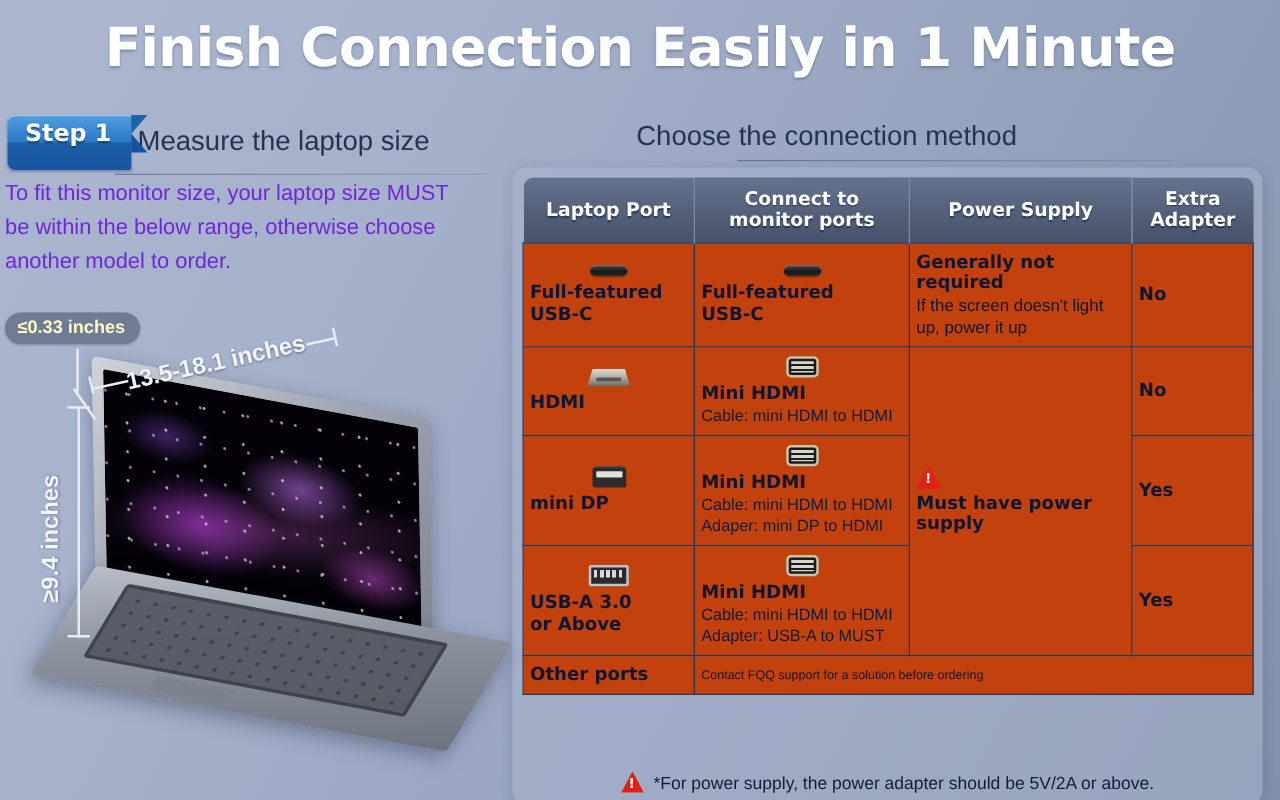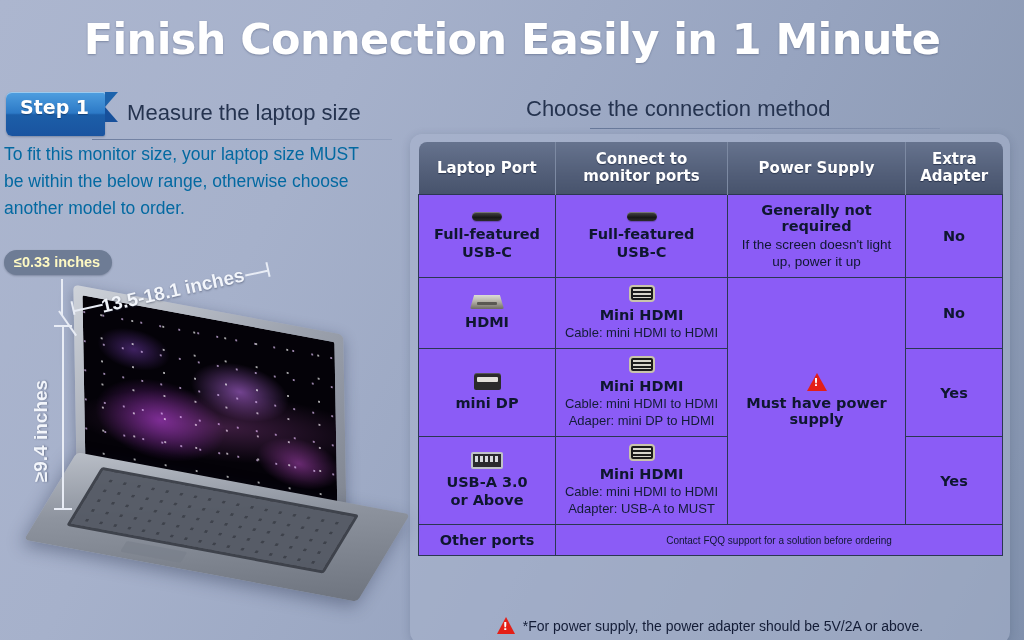--- a/index.html
+++ b/index.html
@@ -52,21 +52,21 @@
   .step-badge::after {
     content: "";
     position: absolute;
     right: -13px; top: 0;
     width: 0; height: 0;
     border-top: 15px solid #1d63ac;
     border-bottom: 15px solid #17509b;
     border-right: 13px solid transparent;
   }
   .step-text {
-    margin-left: 22px;
+    margin-left: 5px;
     font-size: 22px;
     color: #25334f;
     font-family: "Liberation Sans", sans-serif;
     white-space: nowrap;
     padding-bottom: 3px;
   }
   .step-underline {
     position: absolute;
     height: 1px;
     background: linear-gradient(90deg, rgba(60,80,120,0.55), rgba(60,80,120,0.15));
@@ -78,21 +78,21 @@
   #step2-head { top: 96px; left: 504px; }
   #step2-head .step-underline { left: 86px; width: 350px; }
 
   
   .intro {
     position: absolute;
     top: 141px; left: 4px;
     width: 370px;
     font-size: 17.5px;
     line-height: 27px;
-    color: #0369a1;
+    color: #6d28d9;
   }
 
   
   .laptop-wrap {
     position: absolute;
     left: 0px; top: 245px;
     width: 410px; height: 330px;
   }
   .tag-thickness {
     position: absolute;
@@ -276,24 +276,23 @@
     font-weight: bold;
     font-family: "DejaVu Sans", sans-serif;
     padding: 9px 4px;
     line-height: 17px;
     border-right: 1px solid #7d8aa3;
     text-shadow: 0 1px 1px rgba(10,20,45,0.55);
   }
   table.conn th:first-child { border-radius: 8px 0 0 0; }
   table.conn th:last-child { border-radius: 0 8px 0 0; border-right: none; }
   table.conn td {
-    background: #8b5cf6;
+    background: #c2410c;
     border: 1px solid #2b3752;
     padding: 7px 5px;
-    text-align: center;
     vertical-align: middle;
   }
   .col-port { width: 137px; }
   .col-connect { width: 172px; }
   .col-power { width: 178px; }
   .col-extra { width: 97px; }
 
   .cell-bold {
     font-weight: bold;
     font-size: 14.5px;

